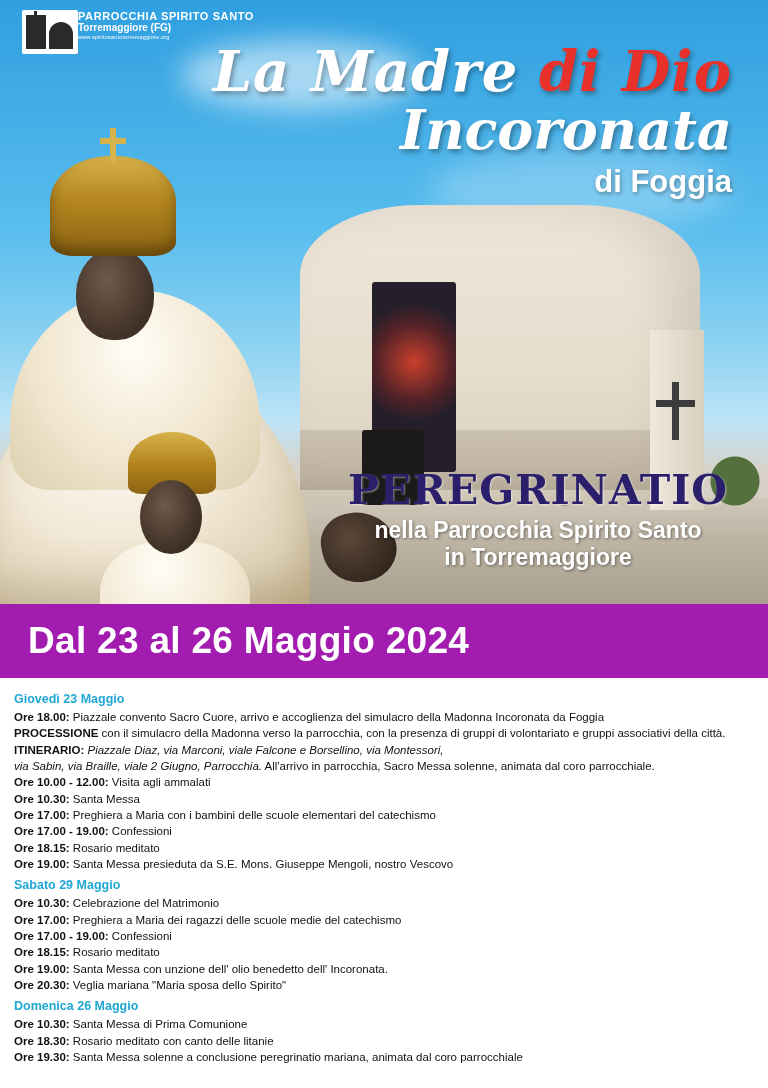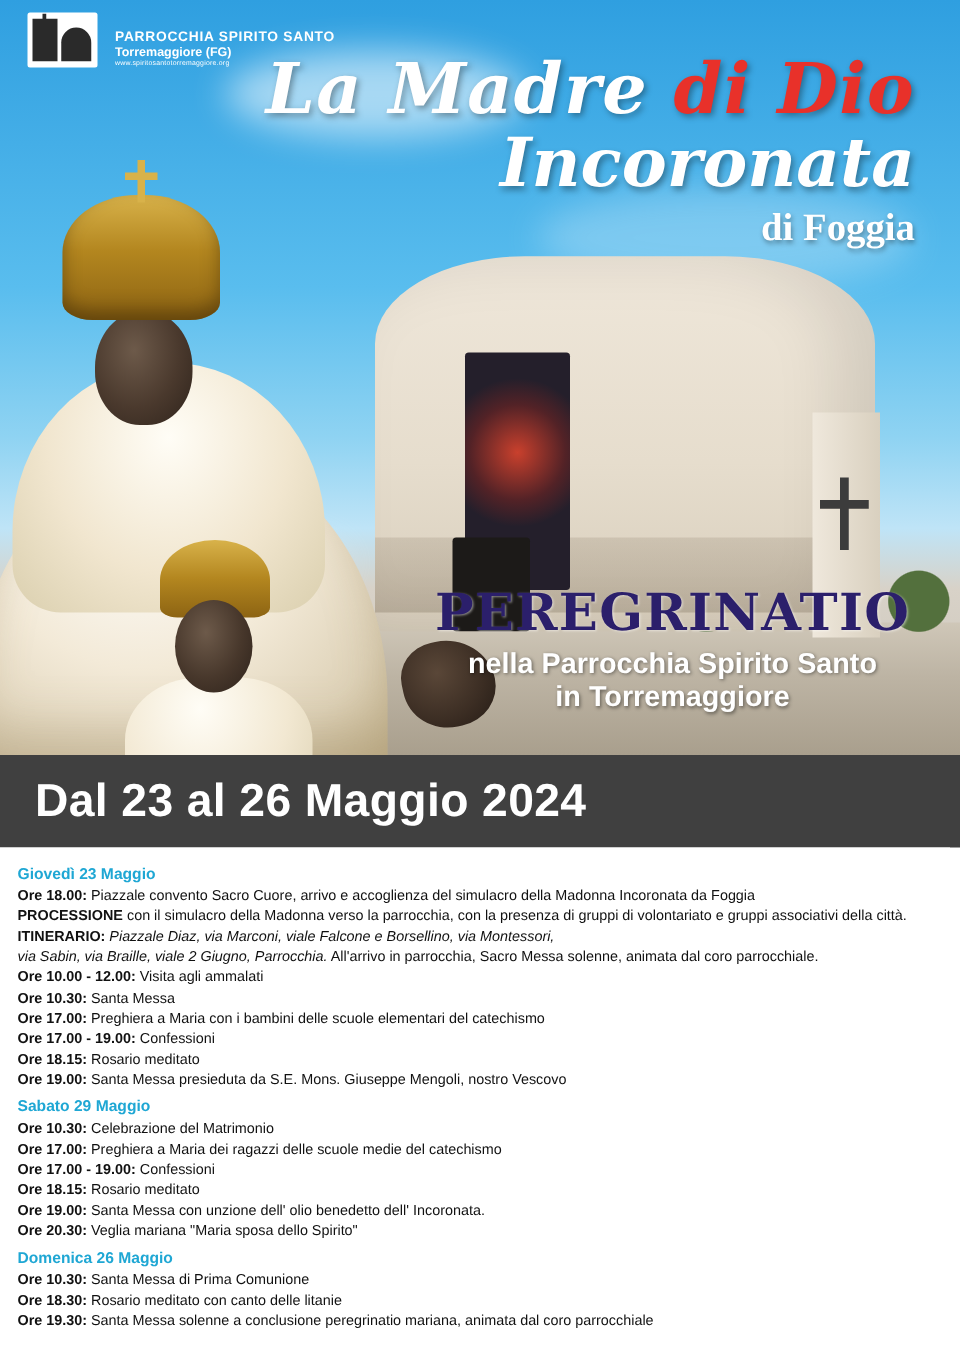--- a/index.html
+++ b/index.html
@@ -212,22 +212,22 @@
     background: radial-gradient(ellipse at 40% 35%, #5a4738 0%, #3b2d23 60%, #241b15 100%);
     border-radius: 40% 55% 45% 50%;
     transform: rotate(-12deg);
   }
 
   
   .logo-block {
     position: absolute;
     left: 22px; top: 10px;
     display: flex;
-    align-items: flex-end;
-    gap: 14px;
+    align-items: flex-start;
+    gap: 0;
     z-index: 6;
   }
   .logo-mark {
     width: 56px; height: 44px;
     background: #ffffff;
     position: relative;
     border-radius: 2px;
     overflow: hidden;
   }
   .logo-mark .lm-roof {
@@ -271,21 +271,21 @@
   .ts-line2 {
     font-size: 54px;
     font-style: italic;
     font-weight: bold;
     color: #ffffff;
     margin-top: -6px;
     text-shadow: 2px 3px 5px rgba(0,0,0,0.35);
     white-space: nowrap;
   }
   .ts-line3 {
-    font-family: Liberation Serif, serif;
+    font-family: Liberation Sans, sans-serif;
     font-size: 31px;
     font-weight: bold;
     color: #ffffff;
     margin-top: 2px;
     text-shadow: 1px 2px 4px rgba(0,0,0,0.35);
   }
 
   
   .pereg {
     position: absolute;
@@ -317,21 +317,21 @@
     color: #ffffff;
     text-shadow: 1px 1px 3px rgba(0,0,0,0.45);
   }
 
   
   .date-bar {
     position: absolute;
     left: 0; top: 604px;
     width: 768px;
     height: 74px;
-    background: #404040;
+    background: #a21caf;
     display: flex;
     align-items: center;
   }
   .date-bar .txt {
     color: #ffffff;
     font-size: 37px;
     font-weight: bold;
     padding-left: 28px;
     letter-spacing: 0.3px;
   }

